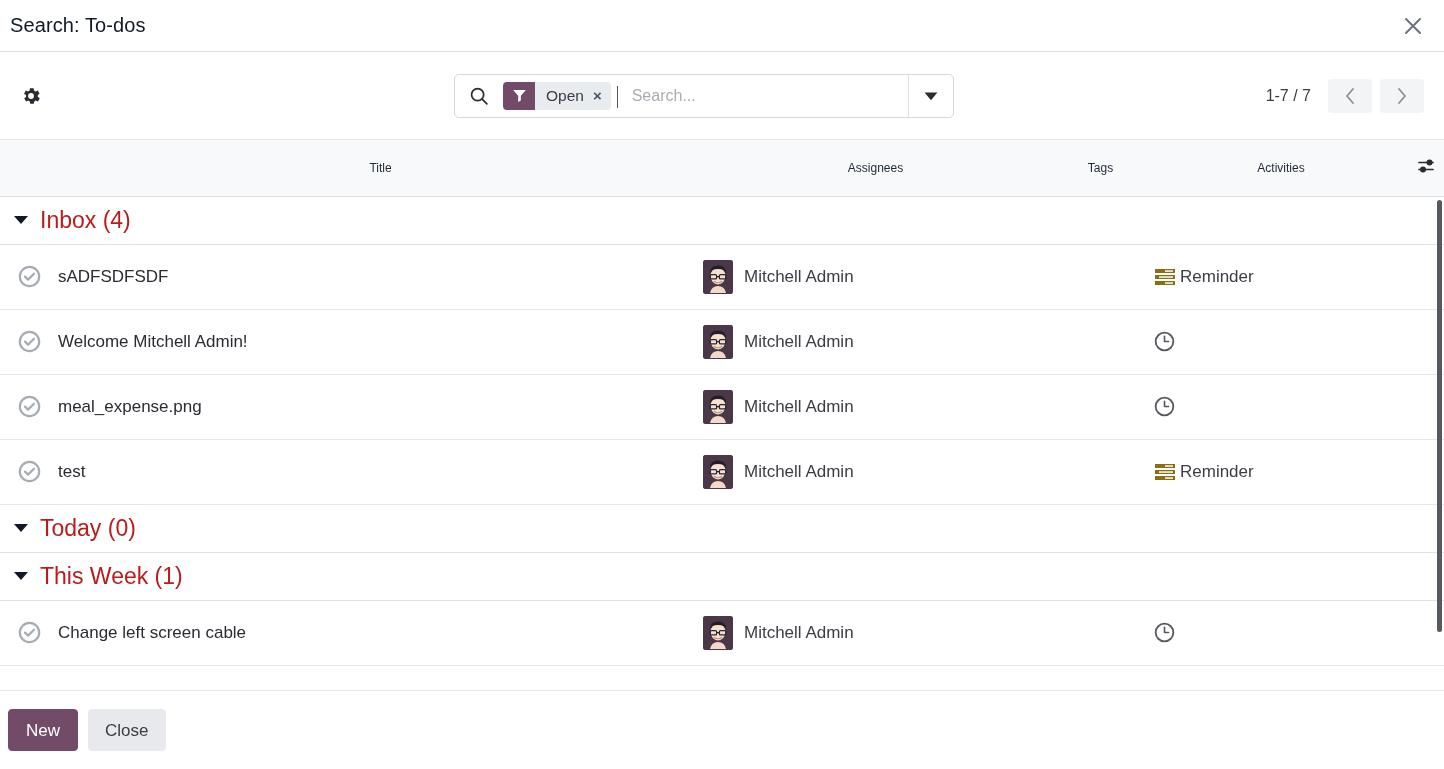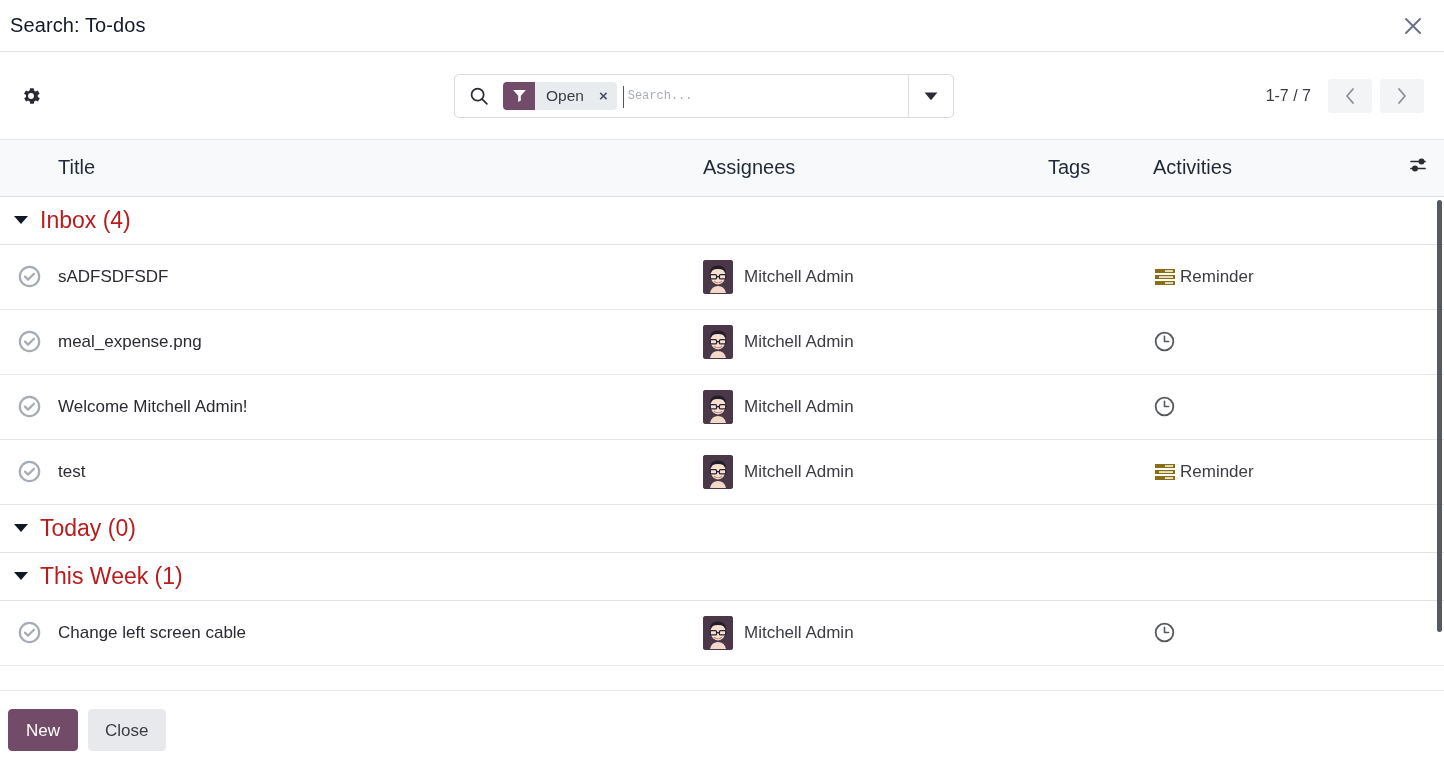--- a/index.html
+++ b/index.html
@@ -64,32 +64,32 @@
     border-radius: 4px; overflow: hidden; flex: none;
     margin-right: 6px;
     cursor: pointer;
   }
   .facet-icon {
     background: #714B67; color:#fff;
     width: 32px; height: 28px; display:flex; align-items:center; justify-content:center;
   }
   .facet-body {
     background: #e9ecef; color:#3c3c44; height:28px;
-    display:flex; align-items:center; gap:15px;
+    display:flex; align-items:center; gap:9px;
     padding: 0 9px 0 11px; font-size: 15.5px;
   }
   .facet-x { color:#4b5563; font-size: 15px; line-height:1; cursor:pointer; font-weight:700; }
   .search-input-wrap { flex: 1 1 auto; display:flex; align-items:center; height:100%; position:relative; }
   .search-caret {
     position:absolute; left:0; top:11px; width:1px; height:22px; background:#555;
   }
   .search-input {
     border: 0; outline: 0; width: 100%; height: 100%;
-    font-family: Liberation Mono, monospace; font-size: 12px; color: #111827;
-    padding-left: 5px; background: transparent;
+    font-family: Liberation Sans, sans-serif; font-size: 16px; color: #111827;
+    padding-left: 15px; background: transparent;
   }
   .search-input::placeholder { color:#a9adb3; }
   .search-toggle {
     width: 45px; flex:none; height: 100%;
     border-left: 1px solid #dfe1e5;
     display:flex; align-items:center; justify-content:center;
     color:#3c3c44; cursor:pointer;
   }
 
   
@@ -98,22 +98,22 @@
     width: 44px; height: 34px; background:#f3f4f6; border-radius:4px;
     display:flex; align-items:center; justify-content:center; color:#8b8f96; cursor:pointer;
   }
   .pager-btn.next { margin-left: 3px; }
 
   
   .table-wrap { flex: 1 1 auto; overflow: hidden; position: relative; background:#fff; }
   table.list { width: 1444px; border-collapse: collapse; table-layout: fixed; }
   table.list thead th {
     background:#f8f9fa;
-    font-size: 20px; font-weight: 400; color:#1f2937;
-    text-align: left; height: 56px;
+    font-size: 12px; font-weight: 400; color:#1f2937;
+    text-align: center; height: 56px;
     border-bottom: 1px solid #dee2e6;
     padding: 0;
     vertical-align: middle;
   }
   .col-check { width: 58px; }
   .col-title { width: 645px; }
   .col-assignees { width: 345px; }
   .col-tags { width: 105px; }
   .col-activities { width: 256px; }
   .col-opt { width: 35px; }
@@ -340,21 +340,21 @@
 
         <tr class="data-row">
           <td class="check-cell">
             <span class="check-icon">
               <svg width="25" height="25" viewBox="0 0 24 24" aria-hidden="true">
                 <circle cx="12" cy="12" r="9.3" fill="none" stroke="#a6acb3" stroke-width="2.1"></circle>
                 <path d="M7.7 12.1 L10.6 15 L16.3 9.3" fill="none" stroke="#a6acb3" stroke-width="2.1" stroke-linecap="round" stroke-linejoin="round"></path>
               </svg>
             </span>
           </td>
-          <td class="cell-title">meal_expense.png</td>
+          <td class="cell-title">Welcome Mitchell Admin!</td>
           <td>
             <div class="assignee">
               <span class="avatar">
                 <svg width="30" height="34" viewBox="0 0 30 34" aria-hidden="true">
                   <rect width="30" height="34" fill="#4a3747"></rect>
                   <path d="M7 33 q1.5-7 8-7 q6.5 0 8 7z" fill="#f2d9c9"></path>
                   <ellipse cx="15" cy="16" rx="7.4" ry="8.4" fill="#f7e0d0"></ellipse>
                   <path d="M6.6 13.5 q0.6-8 8.4-8 q7.8 0 8.4 8 q-2-4.4-8.4-4.4 q-6.4 0-8.4 4.4z" fill="#241d28"></path>
                   <rect x="7.2" y="14.6" width="6.4" height="4.3" rx="1.2" fill="none" stroke="#2b2533" stroke-width="1.3"></rect>
                   <rect x="16.4" y="14.6" width="6.4" height="4.3" rx="1.2" fill="none" stroke="#2b2533" stroke-width="1.3"></rect>
@@ -382,21 +382,21 @@
 
         <tr class="data-row">
           <td class="check-cell">
             <span class="check-icon">
               <svg width="25" height="25" viewBox="0 0 24 24" aria-hidden="true">
                 <circle cx="12" cy="12" r="9.3" fill="none" stroke="#a6acb3" stroke-width="2.1"></circle>
                 <path d="M7.7 12.1 L10.6 15 L16.3 9.3" fill="none" stroke="#a6acb3" stroke-width="2.1" stroke-linecap="round" stroke-linejoin="round"></path>
               </svg>
             </span>
           </td>
-          <td class="cell-title">Welcome Mitchell Admin!</td>
+          <td class="cell-title">meal_expense.png</td>
           <td>
             <div class="assignee">
               <span class="avatar">
                 <svg width="30" height="34" viewBox="0 0 30 34" aria-hidden="true">
                   <rect width="30" height="34" fill="#4a3747"></rect>
                   <path d="M7 33 q1.5-7 8-7 q6.5 0 8 7z" fill="#f2d9c9"></path>
                   <ellipse cx="15" cy="16" rx="7.4" ry="8.4" fill="#f7e0d0"></ellipse>
                   <path d="M6.6 13.5 q0.6-8 8.4-8 q7.8 0 8.4 8 q-2-4.4-8.4-4.4 q-6.4 0-8.4 4.4z" fill="#241d28"></path>
                   <rect x="7.2" y="14.6" width="6.4" height="4.3" rx="1.2" fill="none" stroke="#2b2533" stroke-width="1.3"></rect>
                   <rect x="16.4" y="14.6" width="6.4" height="4.3" rx="1.2" fill="none" stroke="#2b2533" stroke-width="1.3"></rect>

